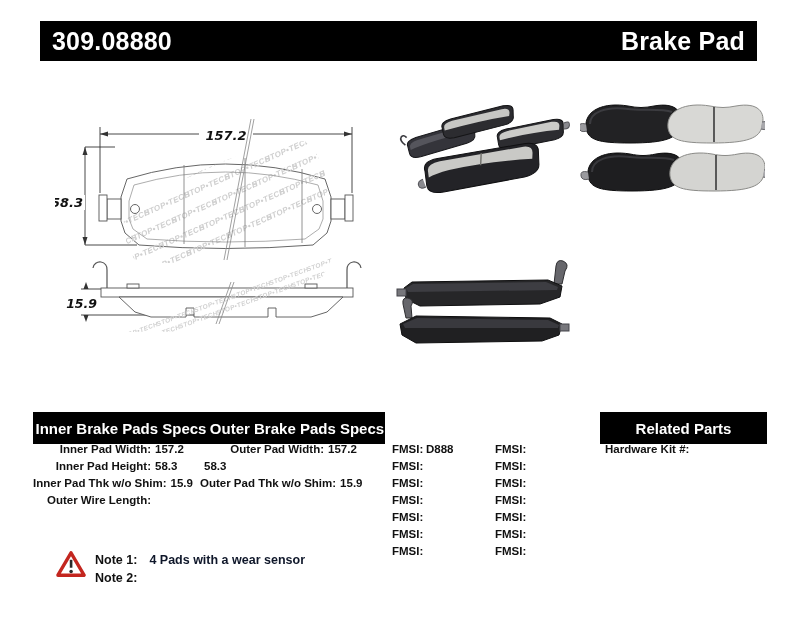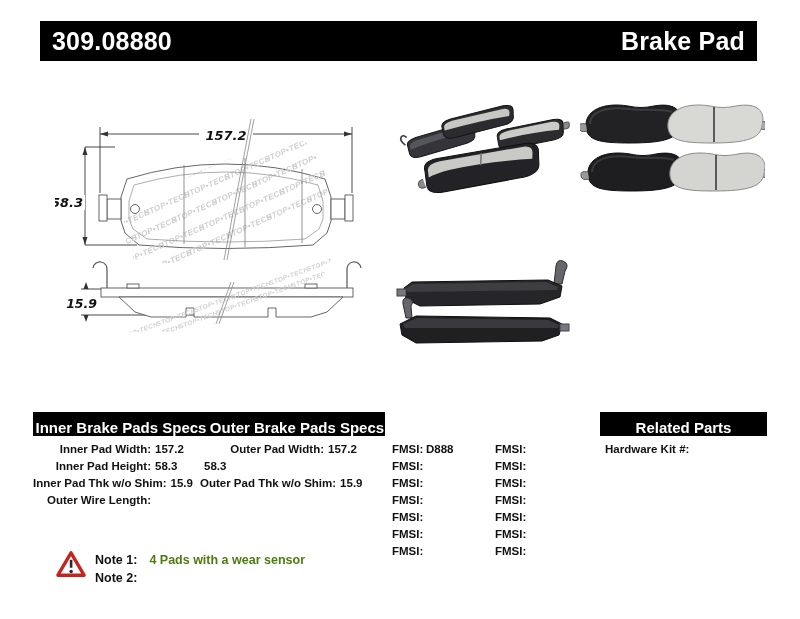--- a/index.html
+++ b/index.html
@@ -7,22 +7,22 @@
   body{font-family:"Liberation Sans",sans-serif}
   #page{position:relative;width:800px;height:619px;background:#ffffff;overflow:hidden}
   .abs{position:absolute}
 
   
   .topbar{left:40px;top:21px;width:717px;height:40px;background:#000;color:#fff;
     display:flex;justify-content:space-between;align-items:center;padding:0 12px;
     font-size:25px;font-weight:bold;letter-spacing:.2px}
 
   
-  .thead{top:412px;height:24px;background:#000;color:#fff;font-weight:bold;font-size:15px;
-    display:flex;align-items:flex-end;justify-content:center}
+  .thead{top:412px;height:32px;background:#000;color:#fff;font-weight:bold;font-size:15px;
+    display:flex;align-items:center;justify-content:center}
   .th1{left:33px;width:352px;justify-content:space-around}
   .th1 span{flex:1;text-align:center}
   .th2{left:389px;width:206px}
   .th3{left:600px;width:167px}
 
   
   .speccol{top:441px}
   .spec-row{display:flex;font-size:11.5px;font-weight:bold;color:#111;line-height:17px;white-space:nowrap}
   .spec-row .lbl{flex:1;text-align:right}
   .spec-row .val{width:40px;text-align:left;margin-left:4px}
@@ -33,21 +33,21 @@
   .fmsi-col .spec-row .val{width:auto;margin-left:0}
   .fmsi1{left:392px}
   .fmsi2{left:495px}
   .related-col{left:605px;width:160px}
   .related-col .spec-row .lbl{flex:none;text-align:left}
   .related-col .spec-row .val{width:auto;margin-left:5px}
 
   
   .note-row{display:flex;font-size:12.5px;font-weight:bold;color:#111;line-height:18px;white-space:nowrap}
   .note-row .ntext{margin-left:12px}
-  .note-red{color:#4d7c0f}
+  .note-red{color:#0f172a}
   .notes{left:95px;top:551px}
 
   
   svg{display:block}
   .dimtxt{font-family:"DejaVu Sans",sans-serif;font-style:italic;font-weight:bold;fill:#111}
   .wm text{font-family:"Liberation Sans",sans-serif;font-weight:bold;font-style:italic;
     fill:#cfcfcf;font-size:8px;letter-spacing:.4px}
   .wm-small text{font-size:6.5px;fill:#d2d2d2}
   .dline{stroke:#333;stroke-width:.9;fill:none}
   .thin{stroke:#555;stroke-width:.9;fill:#fff}

